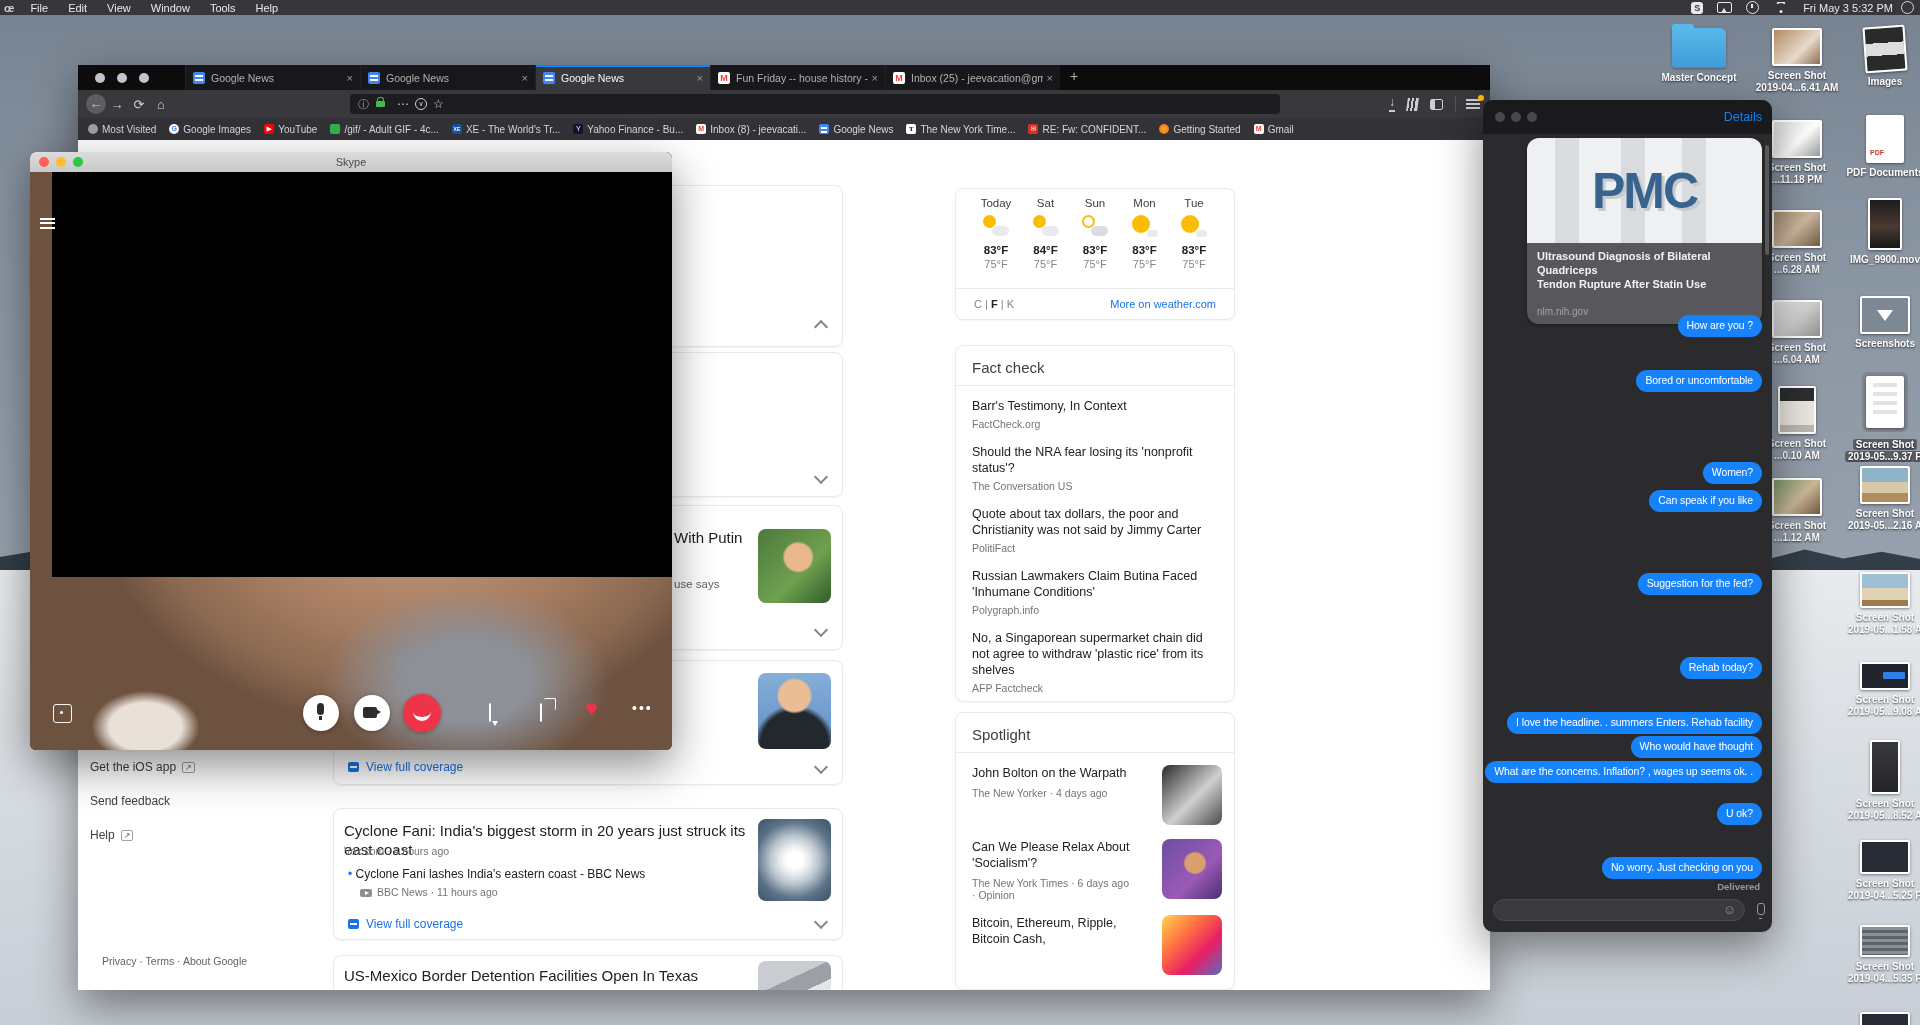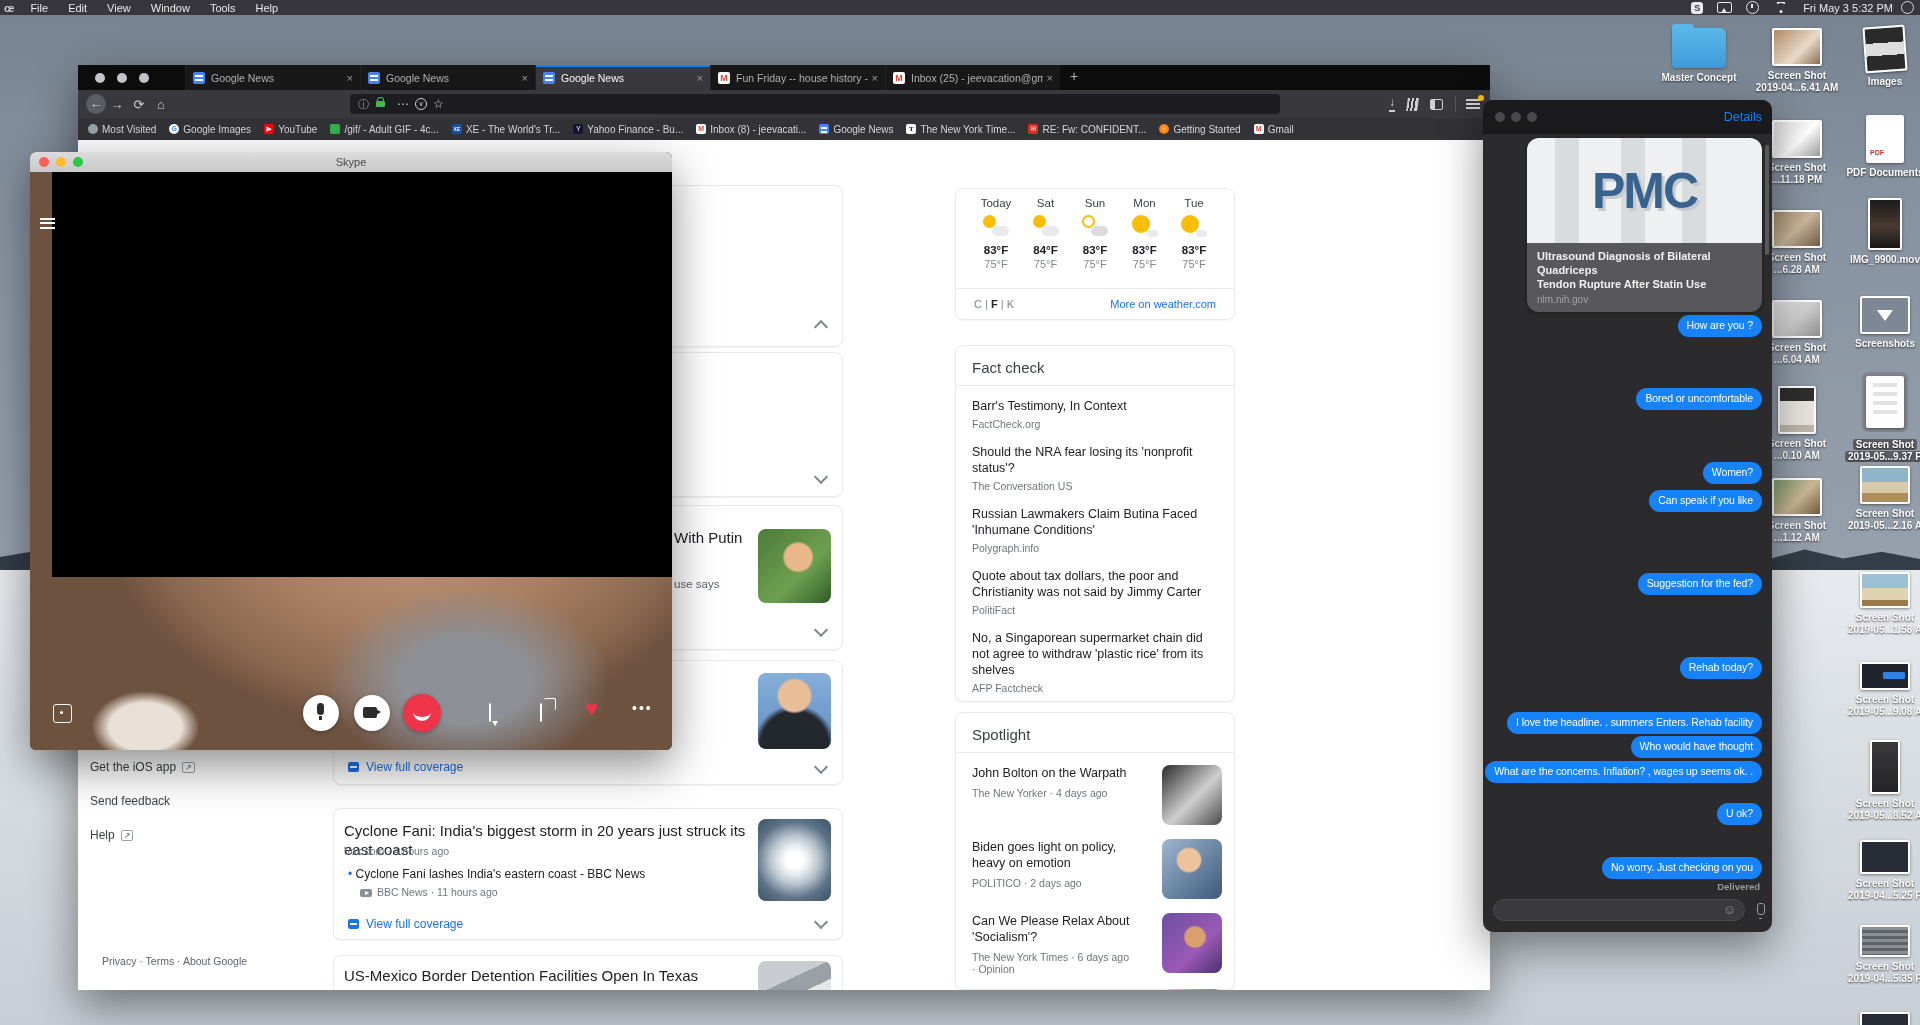--- a/index.html
+++ b/index.html
@@ -187,21 +187,21 @@
   #msg{left:1483px;top:100px;width:289px;height:832px;background:#2b2b2e;border-radius:10px;z-index:3}
   .mtitle{height:34px;background:#1a1a1c;border-radius:10px 10px 0 0;position:relative}
   .mdot{position:absolute;top:12px;width:10px;height:10px;border-radius:50%;background:#48484c}
   .details{position:absolute;right:10px;top:10px;color:#0a84ff;font-size:12.5px}
   .prev{position:absolute;left:44px;top:38px;width:235px;border-radius:12px;overflow:hidden;box-shadow:0 1px 4px rgba(0,0,0,.35)}
   .pimg{height:105px;background:linear-gradient(90deg,#eef0f2 0 12%,#d9dcdf 12% 22%,#eef0f2 22% 40%,#d9dcdf 40% 50%,#eef0f2 50% 66%,#d9dcdf 66% 76%,#eef0f2 76%);
       display:flex;align-items:center;justify-content:center}
   .pmc{font-size:50px;font-weight:bold;color:#38638f;letter-spacing:-2px;text-shadow:3px 3px 0 #c6cacf}
   .pcap{background:#58585c;padding:6px 10px 7px}
   .pt{color:#f2f2f4;font-size:11px;font-weight:bold;line-height:14px}
-  .pd{color:#a2a2a7;font-size:10px;margin-top:3px}
+  .pd{color:#a2a2a7;font-size:10px;margin-top:15px}
   .bub{position:absolute;right:10px;background:#1783fb;color:#fff;font-size:10.5px;line-height:13px;
       letter-spacing:-.1px;padding:4px 9px 5px;border-radius:13px;white-space:nowrap}
   .delivered{position:absolute;right:12px;font-size:9.5px;font-weight:bold;color:#98989d}
   .mbar{position:absolute;left:10px;top:799px;width:252px;height:22px;background:#3a3a3e;border:1px solid #4a4a4e;
       border-radius:12px;box-sizing:border-box}
   .smile{position:absolute;right:8px;top:2px;color:#98989d;font-size:13px}
   .micm{position:absolute;left:274px;top:803px;width:6px;height:10px;border-radius:3px;border:1.5px solid #98989d}
   .micm:after{content:"";position:absolute;left:1px;bottom:-5px;width:3px;height:4px;border-bottom:1.5px solid #98989d}
   .mscroll{position:absolute;right:3px;top:45px;width:4px;height:110px;border-radius:2px;background:rgba(255,255,255,.22)}
 </style>
@@ -498,51 +498,44 @@
       <div class="sctitle">Fact check</div>
       <div class="fci">
         <div class="fch">Barr's Testimony, In Context</div>
         <div class="fcs">FactCheck.org</div>
       </div>
       <div class="fci">
         <div class="fch">Should the NRA fear losing its 'nonprofit status'?</div>
         <div class="fcs">The Conversation US</div>
       </div>
       <div class="fci">
+        <div class="fch">Quote about tax dollars, the poor and Christianity was not said by Jimmy Carter</div>
+        <div class="fcs">PolitiFact</div>
+      </div>
+      <div class="fci">
         <div class="fch">Russian Lawmakers Claim Butina Faced 'Inhumane Conditions'</div>
         <div class="fcs">Polygraph.info</div>
-      </div>
-      <div class="fci">
-        <div class="fch">Quote about tax dollars, the poor and Christianity was not said by Jimmy Carter</div>
-        <div class="fcs">PolitiFact</div>
       </div>
       <div class="fci">
         <div class="fch">No, a Singaporean supermarket chain did not agree to withdraw 'plastic rice' from its shelves</div>
         <div class="fcs">AFP Factcheck</div>
       </div>
     </div>
 
     <div class="rcard" style="top:572px;height:276px">
       <div class="sctitle">Spotlight</div>
       <div class="spi">
         <div class="spt">
             <div class="sph">John Bolton on the Warpath</div>
             <div class="spm">The New Yorker · 4 days ago</div>
           </div>
         <div class="spth p-bolton"></div>
       </div>
       <div class="spi">
         <div class="spt">
-            <div class="sph">Biden goes light on policy, heavy on emotion</div>
-            <div class="spm">POLITICO · 2 days ago</div>
-          </div>
-        <div class="spth p-biden"></div>
-      </div>
-      <div class="spi">
-        <div class="spt">
             <div class="sph">Can We Please Relax About 'Socialism'?</div>
             <div class="spm"><span>The New York Times · 6 days ago</span><br><span>· Opinion</span></div>
           </div>
         <div class="spth p-aoc"></div>
       </div>
       <div class="spi">
         <div class="spt">
             <div class="sph">Bitcoin, Ethereum, Ripple, Bitcoin Cash,</div>
           </div>
         <div class="spth p-btc"></div>
@@ -562,21 +555,21 @@
     <div class="pimg">
       <span class="pmc">PMC</span>
     </div>
     <div class="pcap">
       <div class="pt"><span>Ultrasound Diagnosis of Bilateral Quadriceps</span><br><span>Tendon Rupture After Statin Use</span></div>
       <div class="pd">nlm.nih.gov</div>
     </div>
   </div>
   <div class="mscroll"></div>
   <div class="bub" style="top:215px">How are you ?</div>
-  <div class="bub" style="top:288px">Bored or uncomfortable</div>
+  <div class="bub" style="top:270px">Bored or uncomfortable</div>
   <div class="bub" style="top:362px">Women?</div>
   <div class="bub" style="top:390px">Can speak if you like</div>
   <div class="bub" style="top:473px">Suggestion for the fed?</div>
   <div class="bub" style="top:557px">Rehab today?</div>
   <div class="bub" style="top:612px">I love the headline. .  summers Enters. Rehab facility</div>
   <div class="bub" style="top:636px">Who would have thought</div>
   <div class="bub" style="top:661px">What are the concerns.  Inflation? , wages up seems ok. .</div>
   <div class="bub" style="top:703px">U ok?</div>
   <div class="bub" style="top:757px">No worry.  Just checking on you</div>
   <div class="delivered" style="top:781px">Delivered</div>

